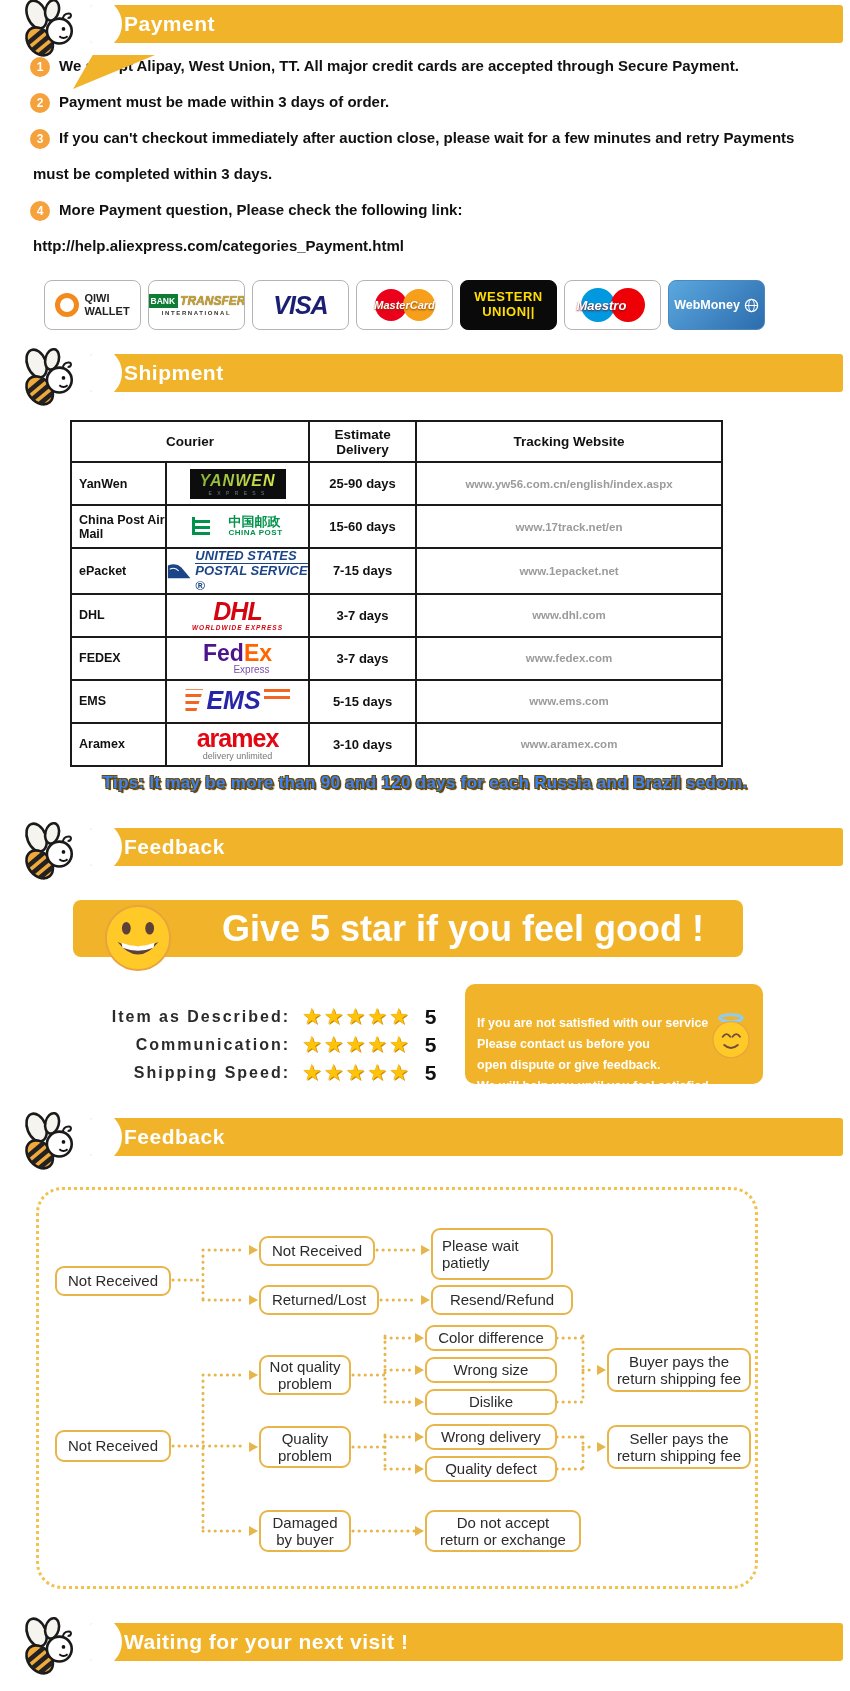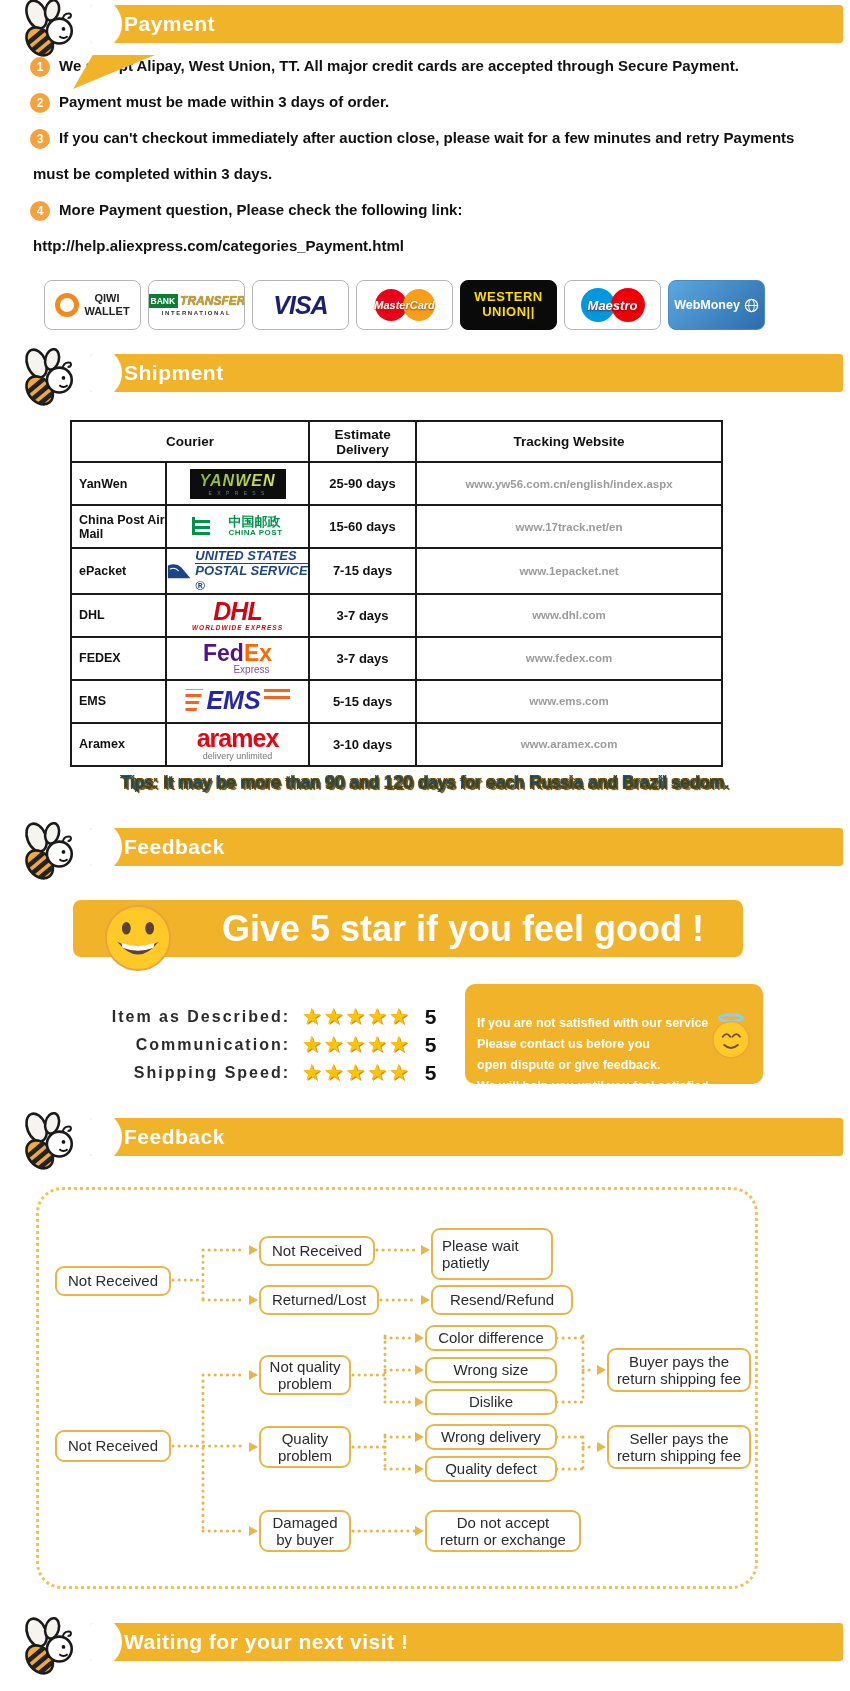--- a/index.html
+++ b/index.html
@@ -39,21 +39,21 @@
   .mc-wrap .c1{position:absolute;left:6px;top:4px;width:32px;height:32px;border-radius:50%;background:#EB001B;}
   .mc-wrap .c2{position:absolute;left:34px;top:4px;width:32px;height:32px;border-radius:50%;background:#F79E1B;}
   .mc-txt{position:absolute;left:0;right:0;top:14px;text-align:center;color:#fff;font-style:italic;font-weight:bold;font-size:11px;text-shadow:0 1px 2px #7a3b00;}
   .pm.wu{background:#0a0a0a;border-color:#0a0a0a;flex-direction:column;line-height:1.15;}
   .wu-l{color:#FFDD00;font-weight:bold;font-size:13px;letter-spacing:.5px;}
   .pm.wm{background:linear-gradient(135deg,#5BA8DF,#2C6CAD);border-color:#4d89bd;gap:4px;}
   .wm-txt{color:#fff;font-weight:bold;font-size:12.5px;}
   .maestro-wrap{position:relative;width:72px;height:40px;}
   .maestro-wrap .c1{position:absolute;left:4px;top:3px;width:34px;height:34px;border-radius:50%;background:#0099DF;}
   .maestro-wrap .c2{position:absolute;left:34px;top:3px;width:34px;height:34px;border-radius:50%;background:#ED0006;}
-  .maestro-txt{position:absolute;left:0;right:0;top:13px;text-align:center;color:#fff;font-style:italic;font-weight:bold;font-size:13px;text-shadow:0 1px 2px #7a1020;}
+  .maestro-txt{position:absolute;left:0;right:0;top:13px;text-align:left;color:#fff;font-style:italic;font-weight:bold;font-size:13px;text-shadow:0 1px 2px #7a1020;}
 
   
   .shiptable{position:absolute;left:70px;top:420px;width:651px;border-collapse:collapse;table-layout:fixed;background:#fff;}
   .shiptable th,.shiptable td{border:2px solid #1a1a1a;vertical-align:middle;}
   .shiptable th{height:41px;font-size:13.5px;color:#111;}
   .shiptable td{height:43px;}
   .c-name{font-size:12.5px;font-weight:bold;color:#111;padding-left:7px;text-align:left;}
   .c-days{font-size:13px;font-weight:bold;color:#111;text-align:center;}
   .c-web{font-size:11.5px;font-weight:bold;color:#9b9b9b;text-align:center;}
   .c-logo{text-align:center;}
@@ -73,21 +73,21 @@
   .fed{color:#4D148C;font-weight:bold;font-size:23px;}
   .edx{color:#FF6600;font-weight:bold;font-size:23px;}
   .lg-fedex .s{color:#7B4FA6;font-size:10px;margin-left:28px;line-height:1;}
   .lg-ems{display:inline-flex;align-items:center;gap:3px;}
   .ems-l{width:18px;height:22px;background:repeating-linear-gradient(0deg,#F26522 0 3px,transparent 3px 7px);clip-path:polygon(0 0,100% 0,60% 100%,0 100%);}
   .ems-t{font-style:italic;font-weight:bold;font-size:25px;color:#2626A8;line-height:1;}
   .ems-r{width:26px;height:10px;background:repeating-linear-gradient(0deg,#F26522 0 3px,transparent 3px 7px);margin-bottom:12px;}
   .lg-aramex .t{font-weight:bold;font-size:25px;color:#E30613;letter-spacing:-1px;line-height:1;}
   .lg-aramex .s{font-size:9px;color:#777;line-height:1.2;}
 
-  .tips{position:absolute;left:0;top:773px;width:850px;text-align:center;font-size:17px;font-weight:normal;color:#0c4a6e;letter-spacing:.3px;
+  .tips{position:absolute;left:0;top:773px;width:850px;text-align:center;font-size:17px;font-weight:bold;color:#3b82f6;letter-spacing:.3px;
         text-shadow:-1px -1px 0 #6B4A00,1px -1px 0 #6B4A00,-1px 1px 0 #6B4A00,1px 1px 0 #6B4A00,2px 2px 1px #4a3300;}
 
   
   .bubble{position:absolute;left:73px;top:900px;width:670px;height:57px;background:var(--gold);border-radius:8px;}
   .bubble-text{position:absolute;left:120px;right:10px;top:0;text-align:center;line-height:57px;font-size:36px;font-weight:bold;color:#fff;white-space:nowrap;}
   .smiley{position:absolute;left:30px;top:3px;width:70px;height:70px;}
   .bubble-tail{position:absolute;left:73px;top:55px;width:82px;height:34px;background:var(--gold);clip-path:polygon(0 100%,24% 0,100% 0);}
   .ratings{position:absolute;left:40px;top:1003px;width:420px;}
   .rrow{display:flex;align-items:center;height:28px;}
   .rlabel{width:250px;text-align:right;font-size:16px;font-weight:700;letter-spacing:2px;color:#2b2b2b;}
@@ -147,21 +147,21 @@
     </div>
     <div class="pt cont">
       <span>http://help.aliexpress.com/categories_Payment.html</span>
     </div>
   </div>
 
   <div class="methods">
     <div class="pm">
       <span class="qiwi-ring"></span>
       <span class="pm-2line">
-        <span style="display:block;text-align:center;">QIWI</span>
+        <span style="display:block;">QIWI</span>
         <span style="display:block;">WALLET</span>
       </span>
     </div>
     <div class="pm">
       <span class="bt-col">
         <span class="bt-row">
           <span class="bt-bank">BANK</span>
           <span class="bt-transfer">TRANSFER</span>
         </span>
         <span class="bt-intl">INTERNATIONAL</span>

